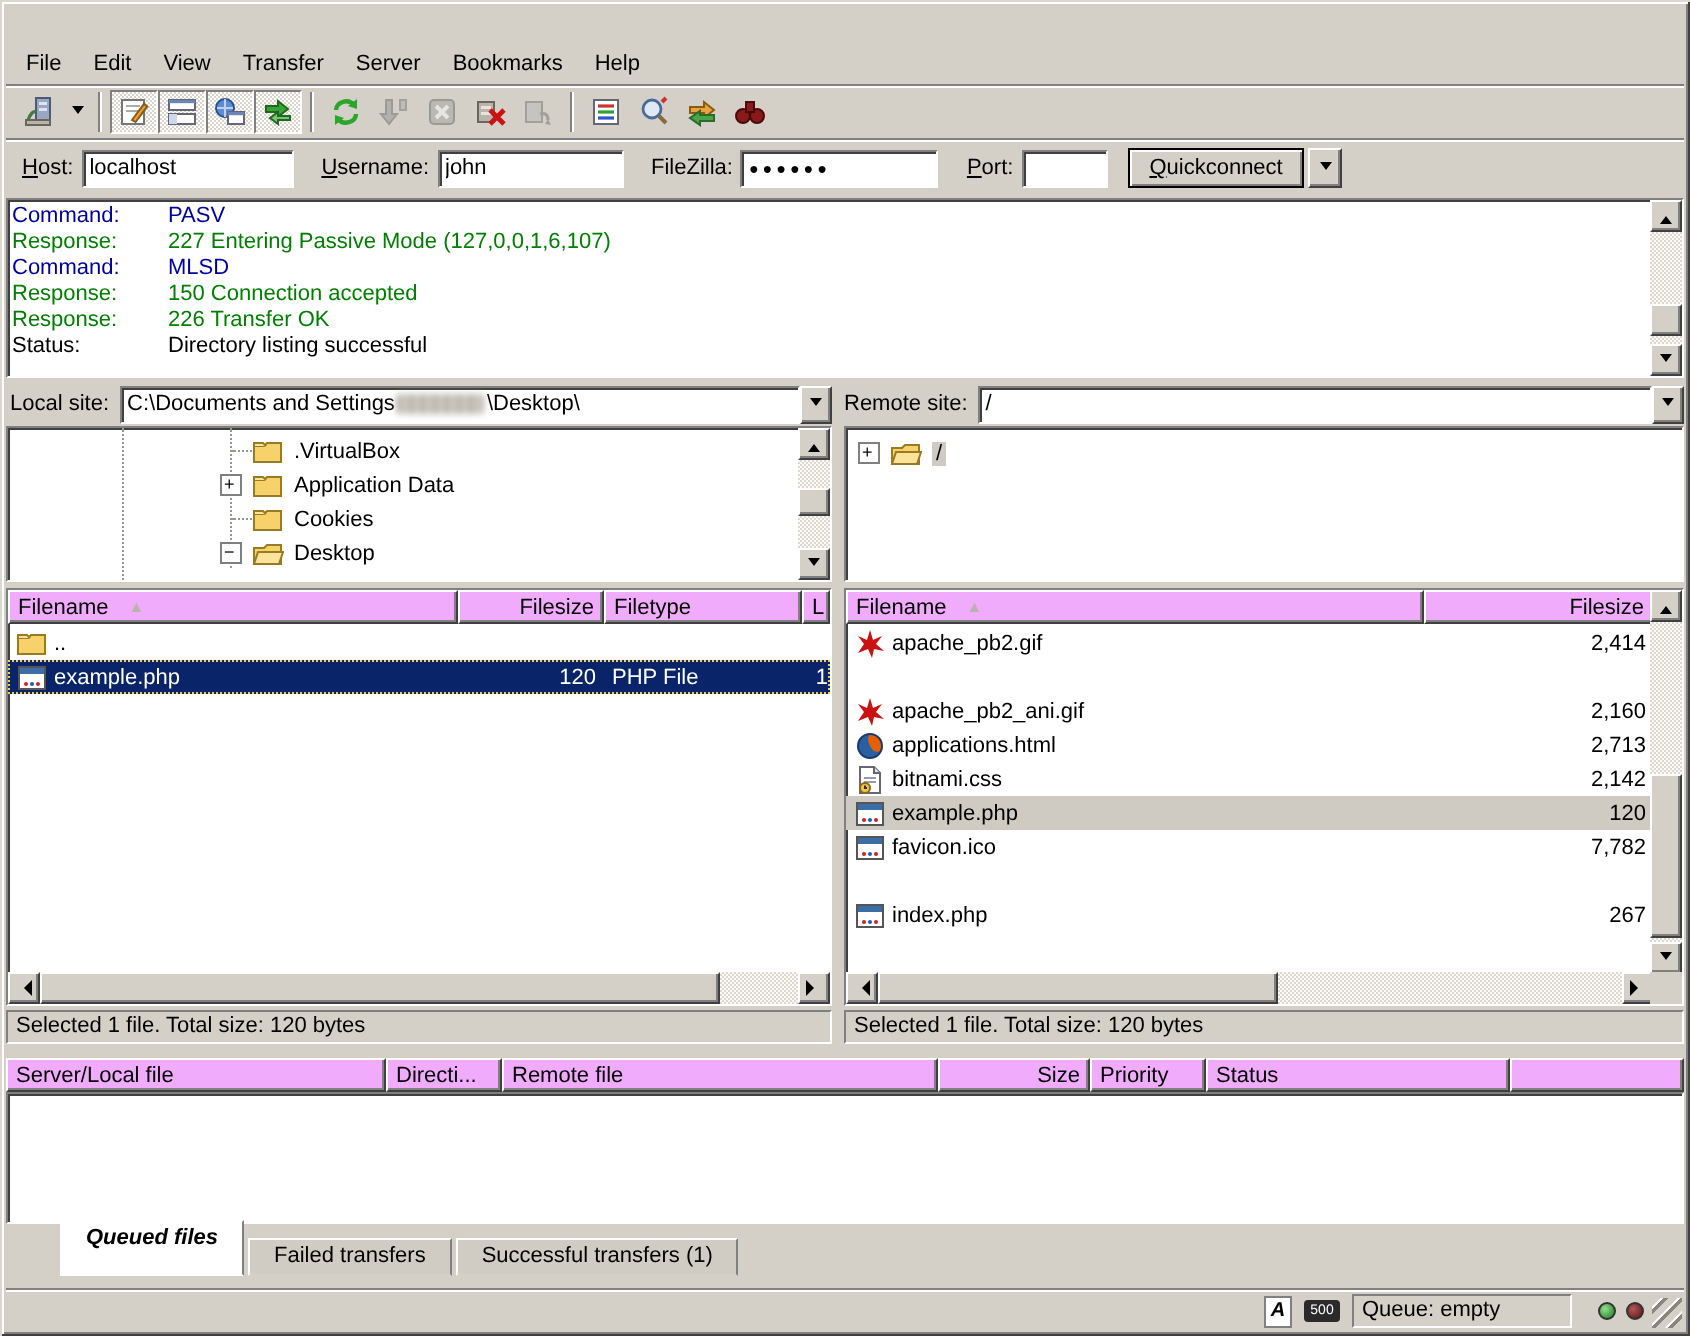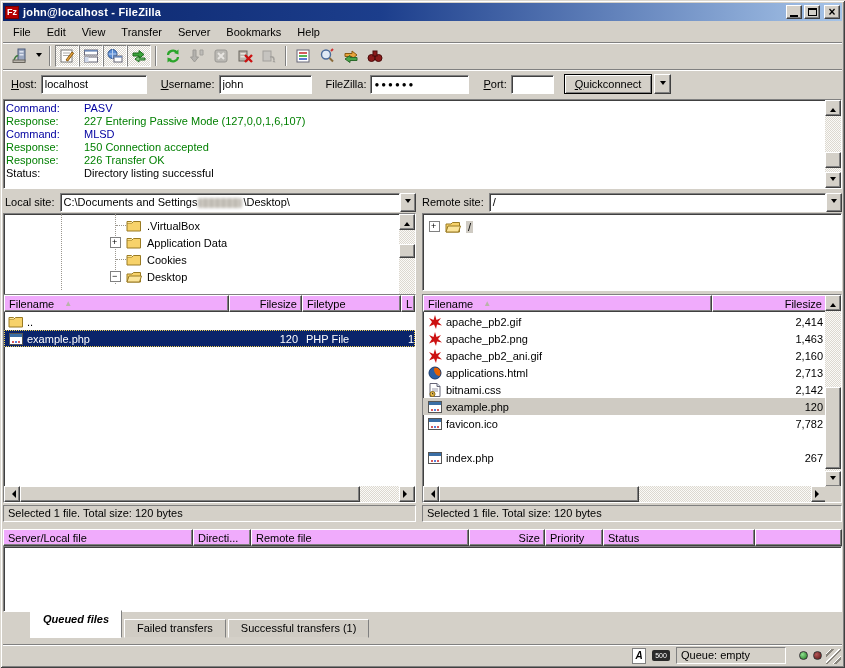--- a/index.html
+++ b/index.html
@@ -158,33 +158,20 @@
   .led.green { background:radial-gradient(circle at 35% 35%, #8fe08f, #1d7a1d); }
   .led.red { background:radial-gradient(circle at 35% 35%, #b35858, #5a1212); }
   .grip { position:absolute; right:1px; bottom:1px; width:15px; height:15px;
     background:repeating-linear-gradient(135deg, transparent 0 3px, #fff 3px 4px, #8a867e 4px 6px); }
 </style>
 </head>
 <body>
 
 <div id="window">
 
-  <div class="titlebar">
-    <div class="fzicon">Fz</div>
-    <span class="titletext">john@localhost - FileZilla</span>
-    <div class="winbtn">
-        <div class="glyph-min"></div>
-      </div>
-    <div class="winbtn">
-        <div class="glyph-max"></div>
-      </div>
-    <div class="winbtn" style="margin-left:4px;">
-        <div class="glyph-close">×</div>
-      </div>
-  </div>
 
   <div class="menubar">
     <span class="menuitem">File</span>
     <span class="menuitem">Edit</span>
     <span class="menuitem">View</span>
     <span class="menuitem">Transfer</span>
     <span class="menuitem">Server</span>
     <span class="menuitem">Bookmarks</span>
     <span class="menuitem">Help</span>
   </div>
@@ -373,21 +360,21 @@
   <div class="sitebar" style="left:422px; width:420px;">
     <span style="margin-right:5px;">Remote site:</span>
     <div class="combo">
       <div class="combofield">/</div>
       <div class="combodd">
           <div class="t-down" style="margin-top:0;"></div>
         </div>
     </div>
   </div>
 
-  <div class="wpane" style="left:3px; top:213px; width:413px; height:99px;">
+  <div class="wpane" style="left:3px; top:213px; width:413px; height:78px;">
     <div class="guide" style="left:57px; top:0; height:76px;"></div>
     <div class="guide" style="left:111px; top:0; height:70px;"></div>
 
     <div class="treerow" style="left:0; top:3px; width:100%;">
       <span class="hguide" style="left:112px; width:10px; top:8px;"></span>
       <svg class="ficon" style="position:absolute; left:122px;" viewBox="0 0 16 16">
           <path d="M1 5 h5 l1.5-1.5 H14.5 V13 H1 Z" fill="#F7D26A" stroke="#9a7b23"></path>
           <path d="M1 5 V3.5 h4.5 L7 5" fill="#FBE49A" stroke="#9a7b23"></path>
         </svg>
       <span class="treelabel" style="position:absolute; left:141px;">.VirtualBox</span>
@@ -494,29 +481,20 @@
     </div>
 
     <div class="flist-row" style="top:18px; width:404px;">
       <div class="cell" style="width:289px;">
           <svg class="ficon" viewBox="0 0 16 16">
             <path d="M8 1 L9.5 6 L14 4 L11 8 L15 11.5 L10 10.5 L9 15 L7 10.5 L2 12.5 L5 8 L2 4 L6.5 6 Z" fill="#CC1111"></path>
           </svg>
           <span>apache_pb2.gif</span>
         </div>
       <div class="cell right" style="width:115px;">2,414</div>
-    </div>
-    <div class="flist-row" style="top:35px; width:404px;">
-      <div class="cell" style="width:289px;">
-          <svg class="ficon" viewBox="0 0 16 16">
-            <path d="M8 1 L9.5 6 L14 4 L11 8 L15 11.5 L10 10.5 L9 15 L7 10.5 L2 12.5 L5 8 L2 4 L6.5 6 Z" fill="#CC1111"></path>
-          </svg>
-          <span>apache_pb2.png</span>
-        </div>
-      <div class="cell right" style="width:115px;">1,463</div>
     </div>
     <div class="flist-row" style="top:52px; width:404px;">
       <div class="cell" style="width:289px;">
           <svg class="ficon" viewBox="0 0 16 16">
             <path d="M8 1 L9.5 6 L14 4 L11 8 L15 11.5 L10 10.5 L9 15 L7 10.5 L2 12.5 L5 8 L2 4 L6.5 6 Z" fill="#CC1111"></path>
           </svg>
           <span>apache_pb2_ani.gif</span>
         </div>
       <div class="cell right" style="width:115px;">2,160</div>
     </div>

